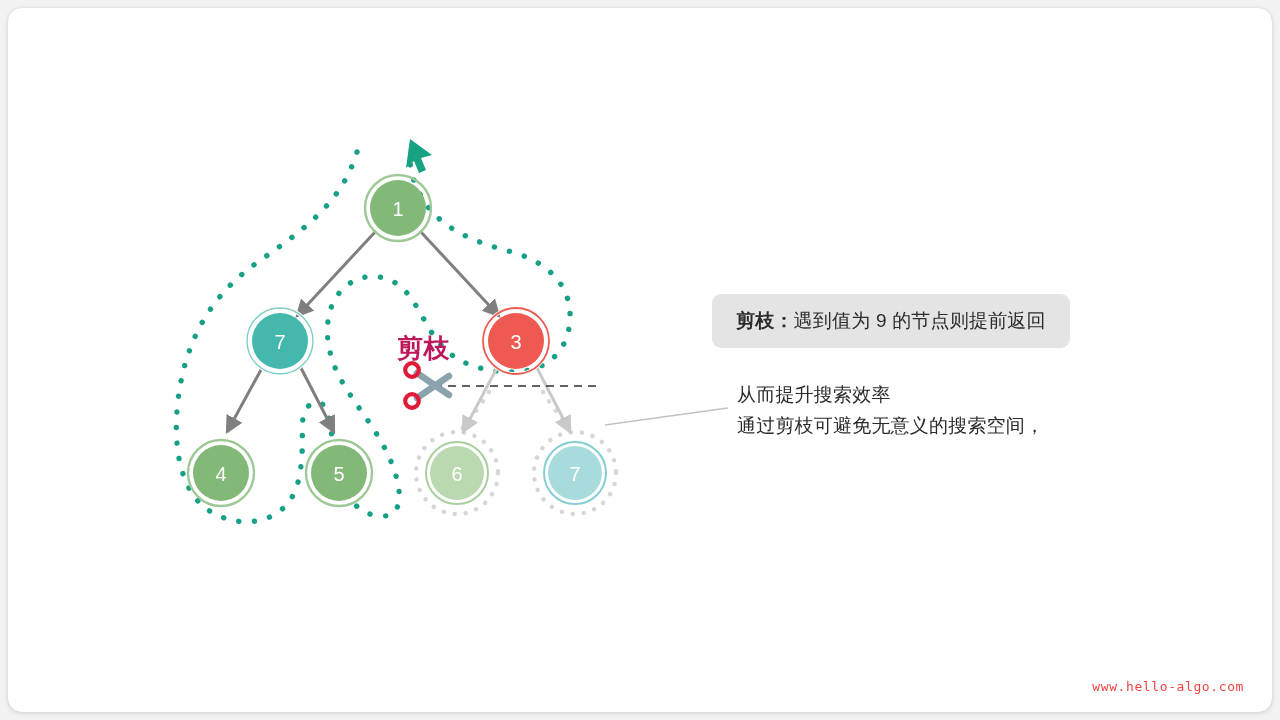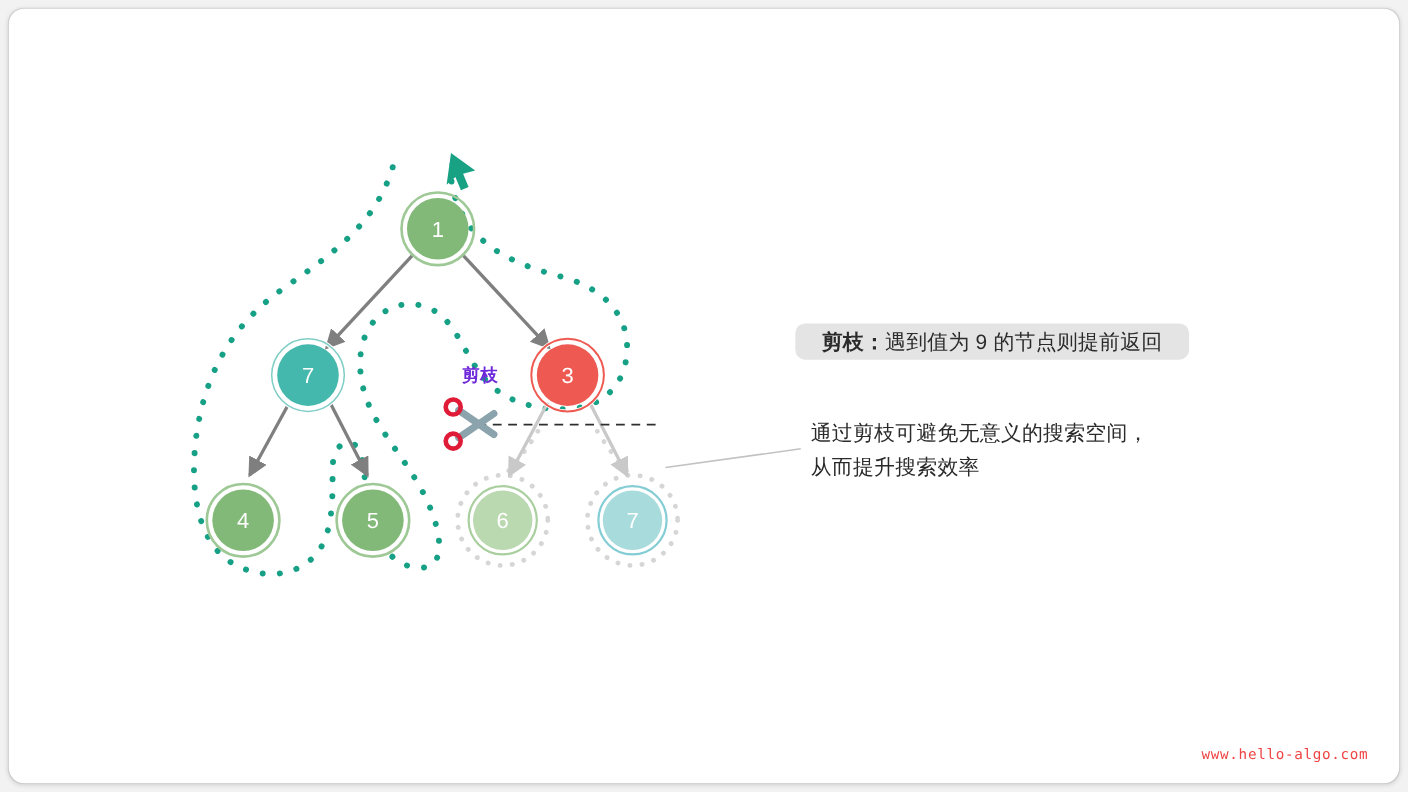--- a/index.html
+++ b/index.html
@@ -38,29 +38,28 @@
     left: 0;
     top: 0;
     width: 1280px;
     height: 720px;
   }
   
   .badge {
     position: absolute;
     left: 712px;
     top: 294px;
-    height: 33px;
+    height: 54px;
     display: flex;
     align-items: center;
     padding: 0 24px;
     background: #e4e4e4;
     border-radius: 9px;
     box-sizing: border-box;
     white-space: nowrap;
-    margin-left: 11px;
   }
   .badge-label {
     font-size: 19px;
     font-weight: bold;
     color: #2b2b2b;
     letter-spacing: 0.2px;
   }
   .badge-text {
     font-size: 19px;
     color: #2b2b2b;
@@ -71,25 +70,25 @@
     left: 737px;
     top: 379px;
     font-size: 19px;
     line-height: 31px;
     color: #2b2b2b;
     white-space: nowrap;
     letter-spacing: 0.2px;
   }
   .prune-label {
     position: absolute;
-    left: 420px;
+    left: 397px;
     top: 331px;
-    font-size: 16px;
+    font-size: 26px;
     font-weight: bold;
-    color: #6d28d9;
+    color: #be185d;
     letter-spacing: 0.5px;
   }
   .watermark {
     position: absolute;
     right: 36px;
     bottom: 26px;
     font-family: "DejaVu Sans Mono", "Liberation Mono", monospace;
     font-size: 13px;
     color: #ef4444;
     letter-spacing: 0.6px;
@@ -213,18 +212,18 @@
   </svg>
 
   <div class="prune-label">剪枝</div>
 
   <div class="badge">
     <span class="badge-label">剪枝：</span>
     <span class="badge-text">遇到值为  9  的节点则提前返回</span>
   </div>
 
   <div class="note">
+    <div>从而提升搜索效率</div>
     <div>通过剪枝可避免无意义的搜索空间，</div>
-    <div>从而提升搜索效率</div>
   </div>
 
   <div class="watermark">www.hello-algo.com</div>
 </div>
 
 </body></html>

